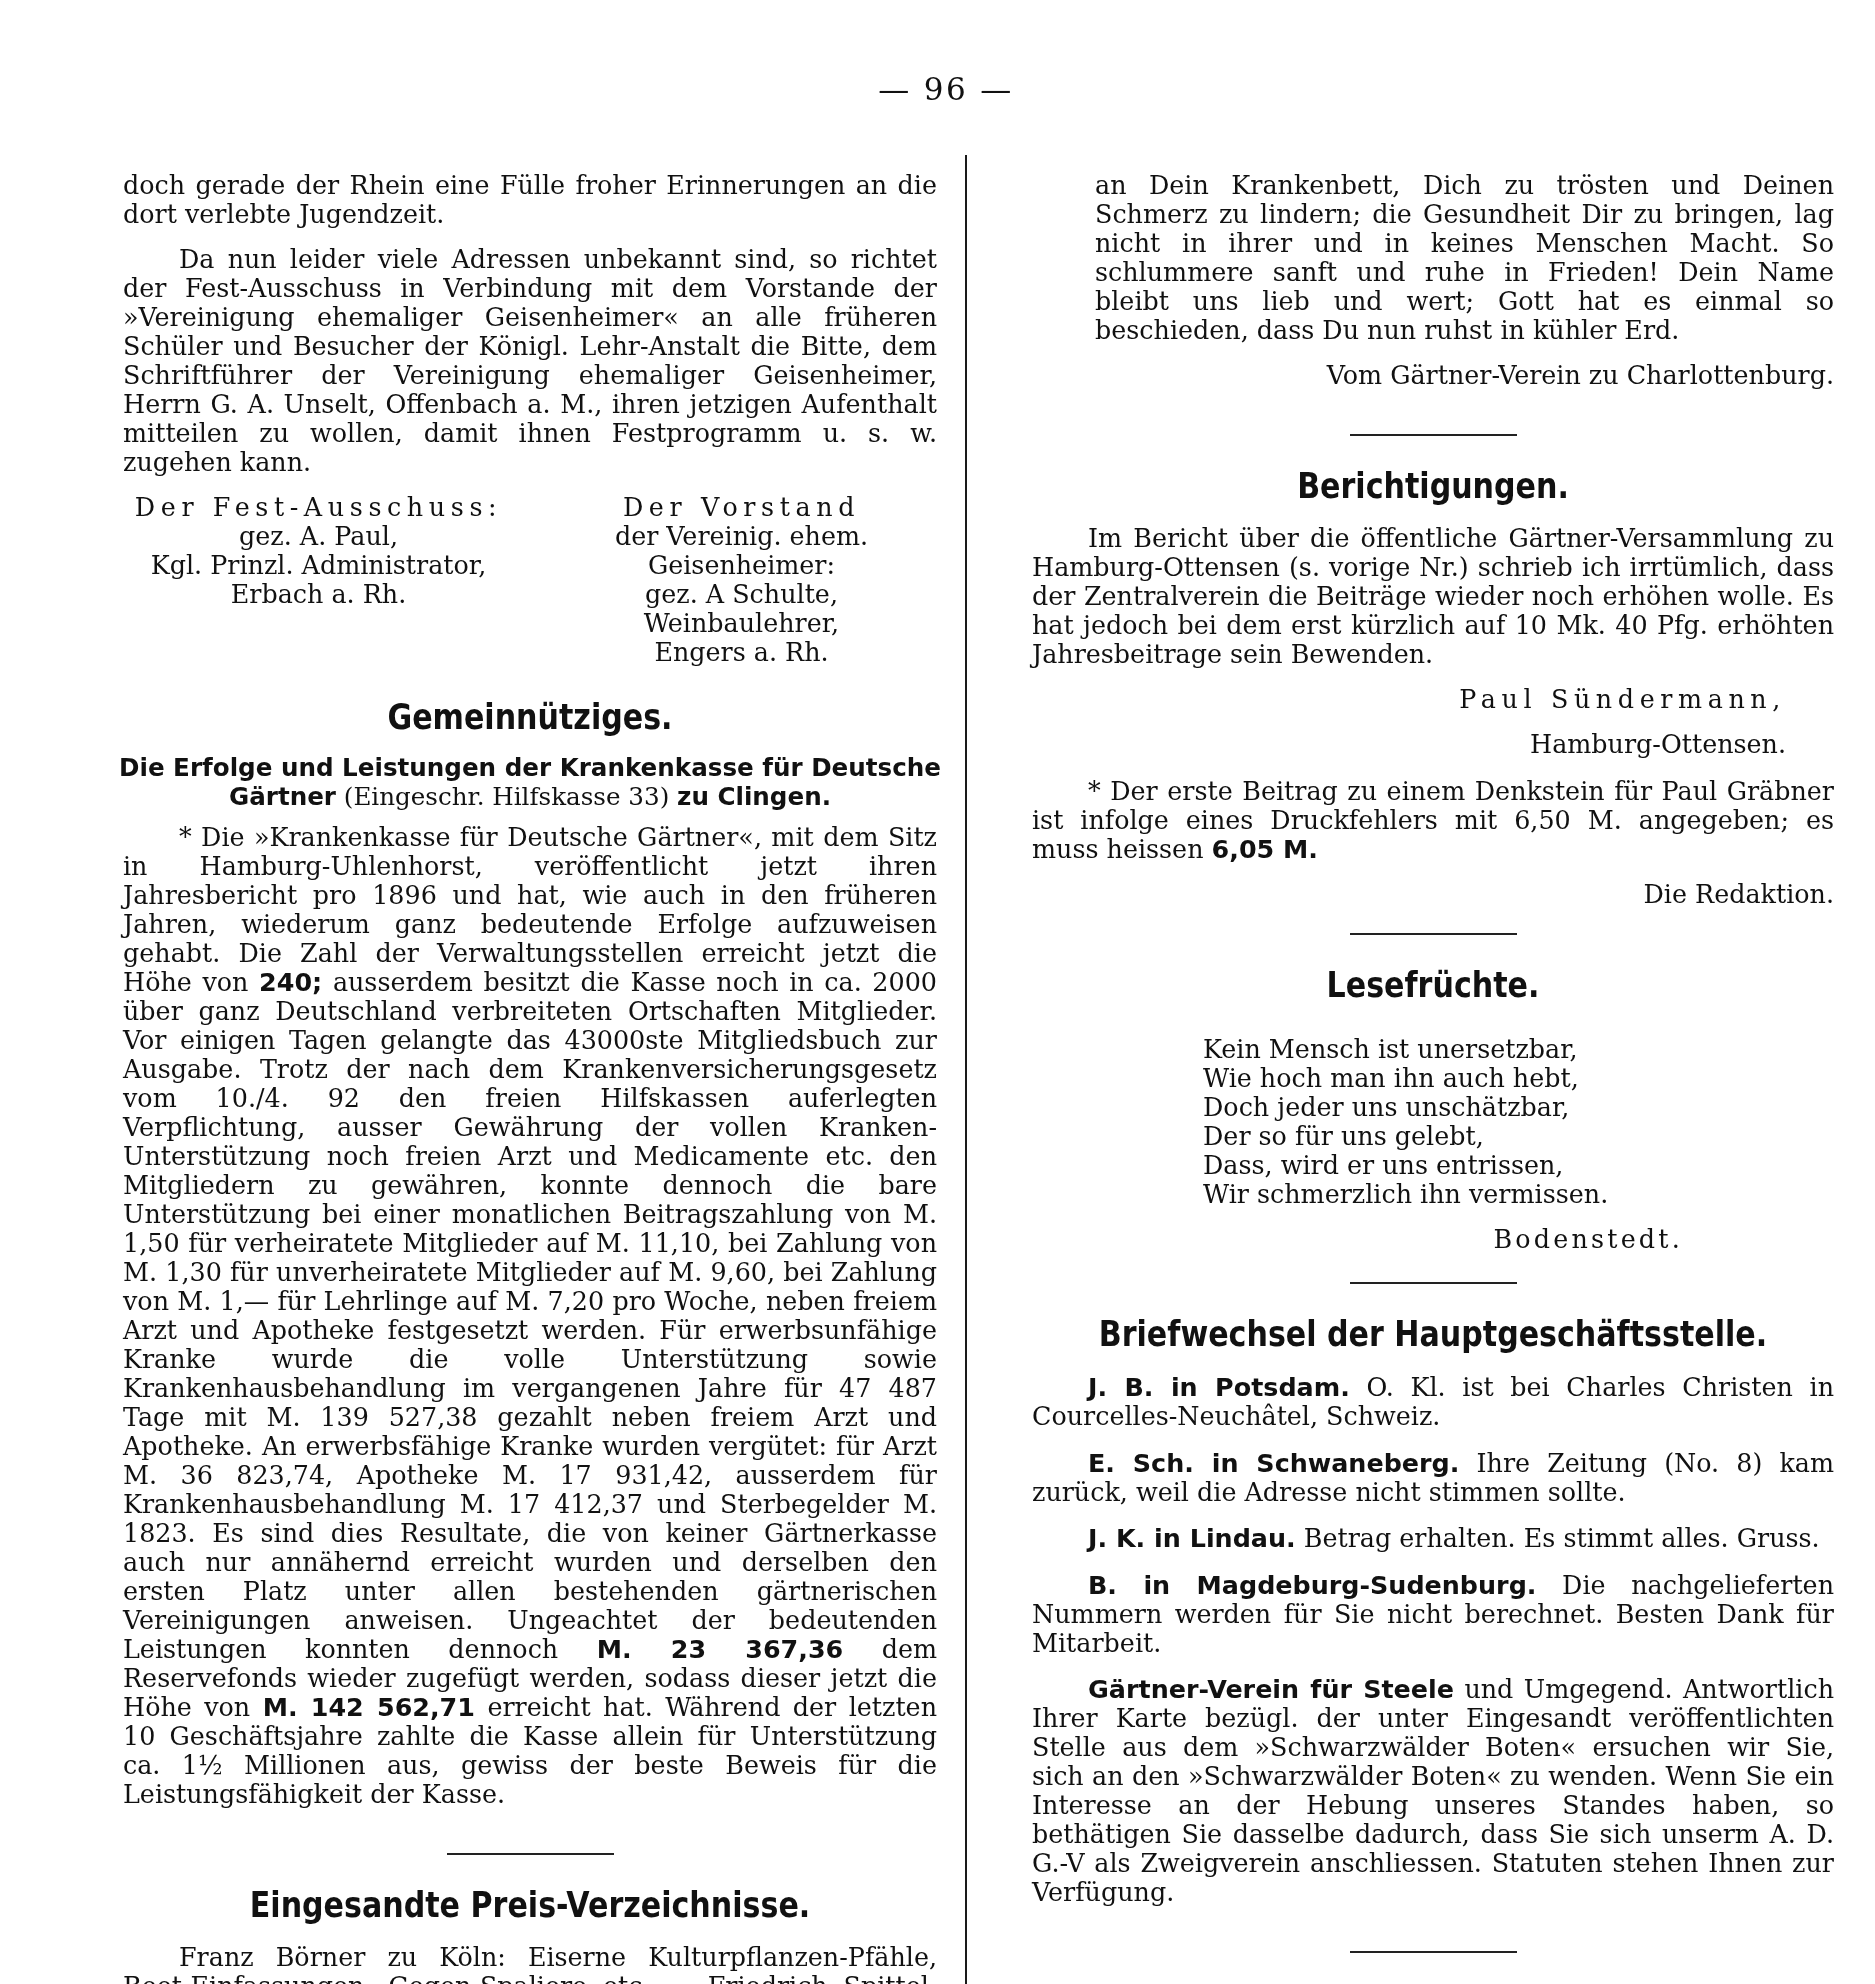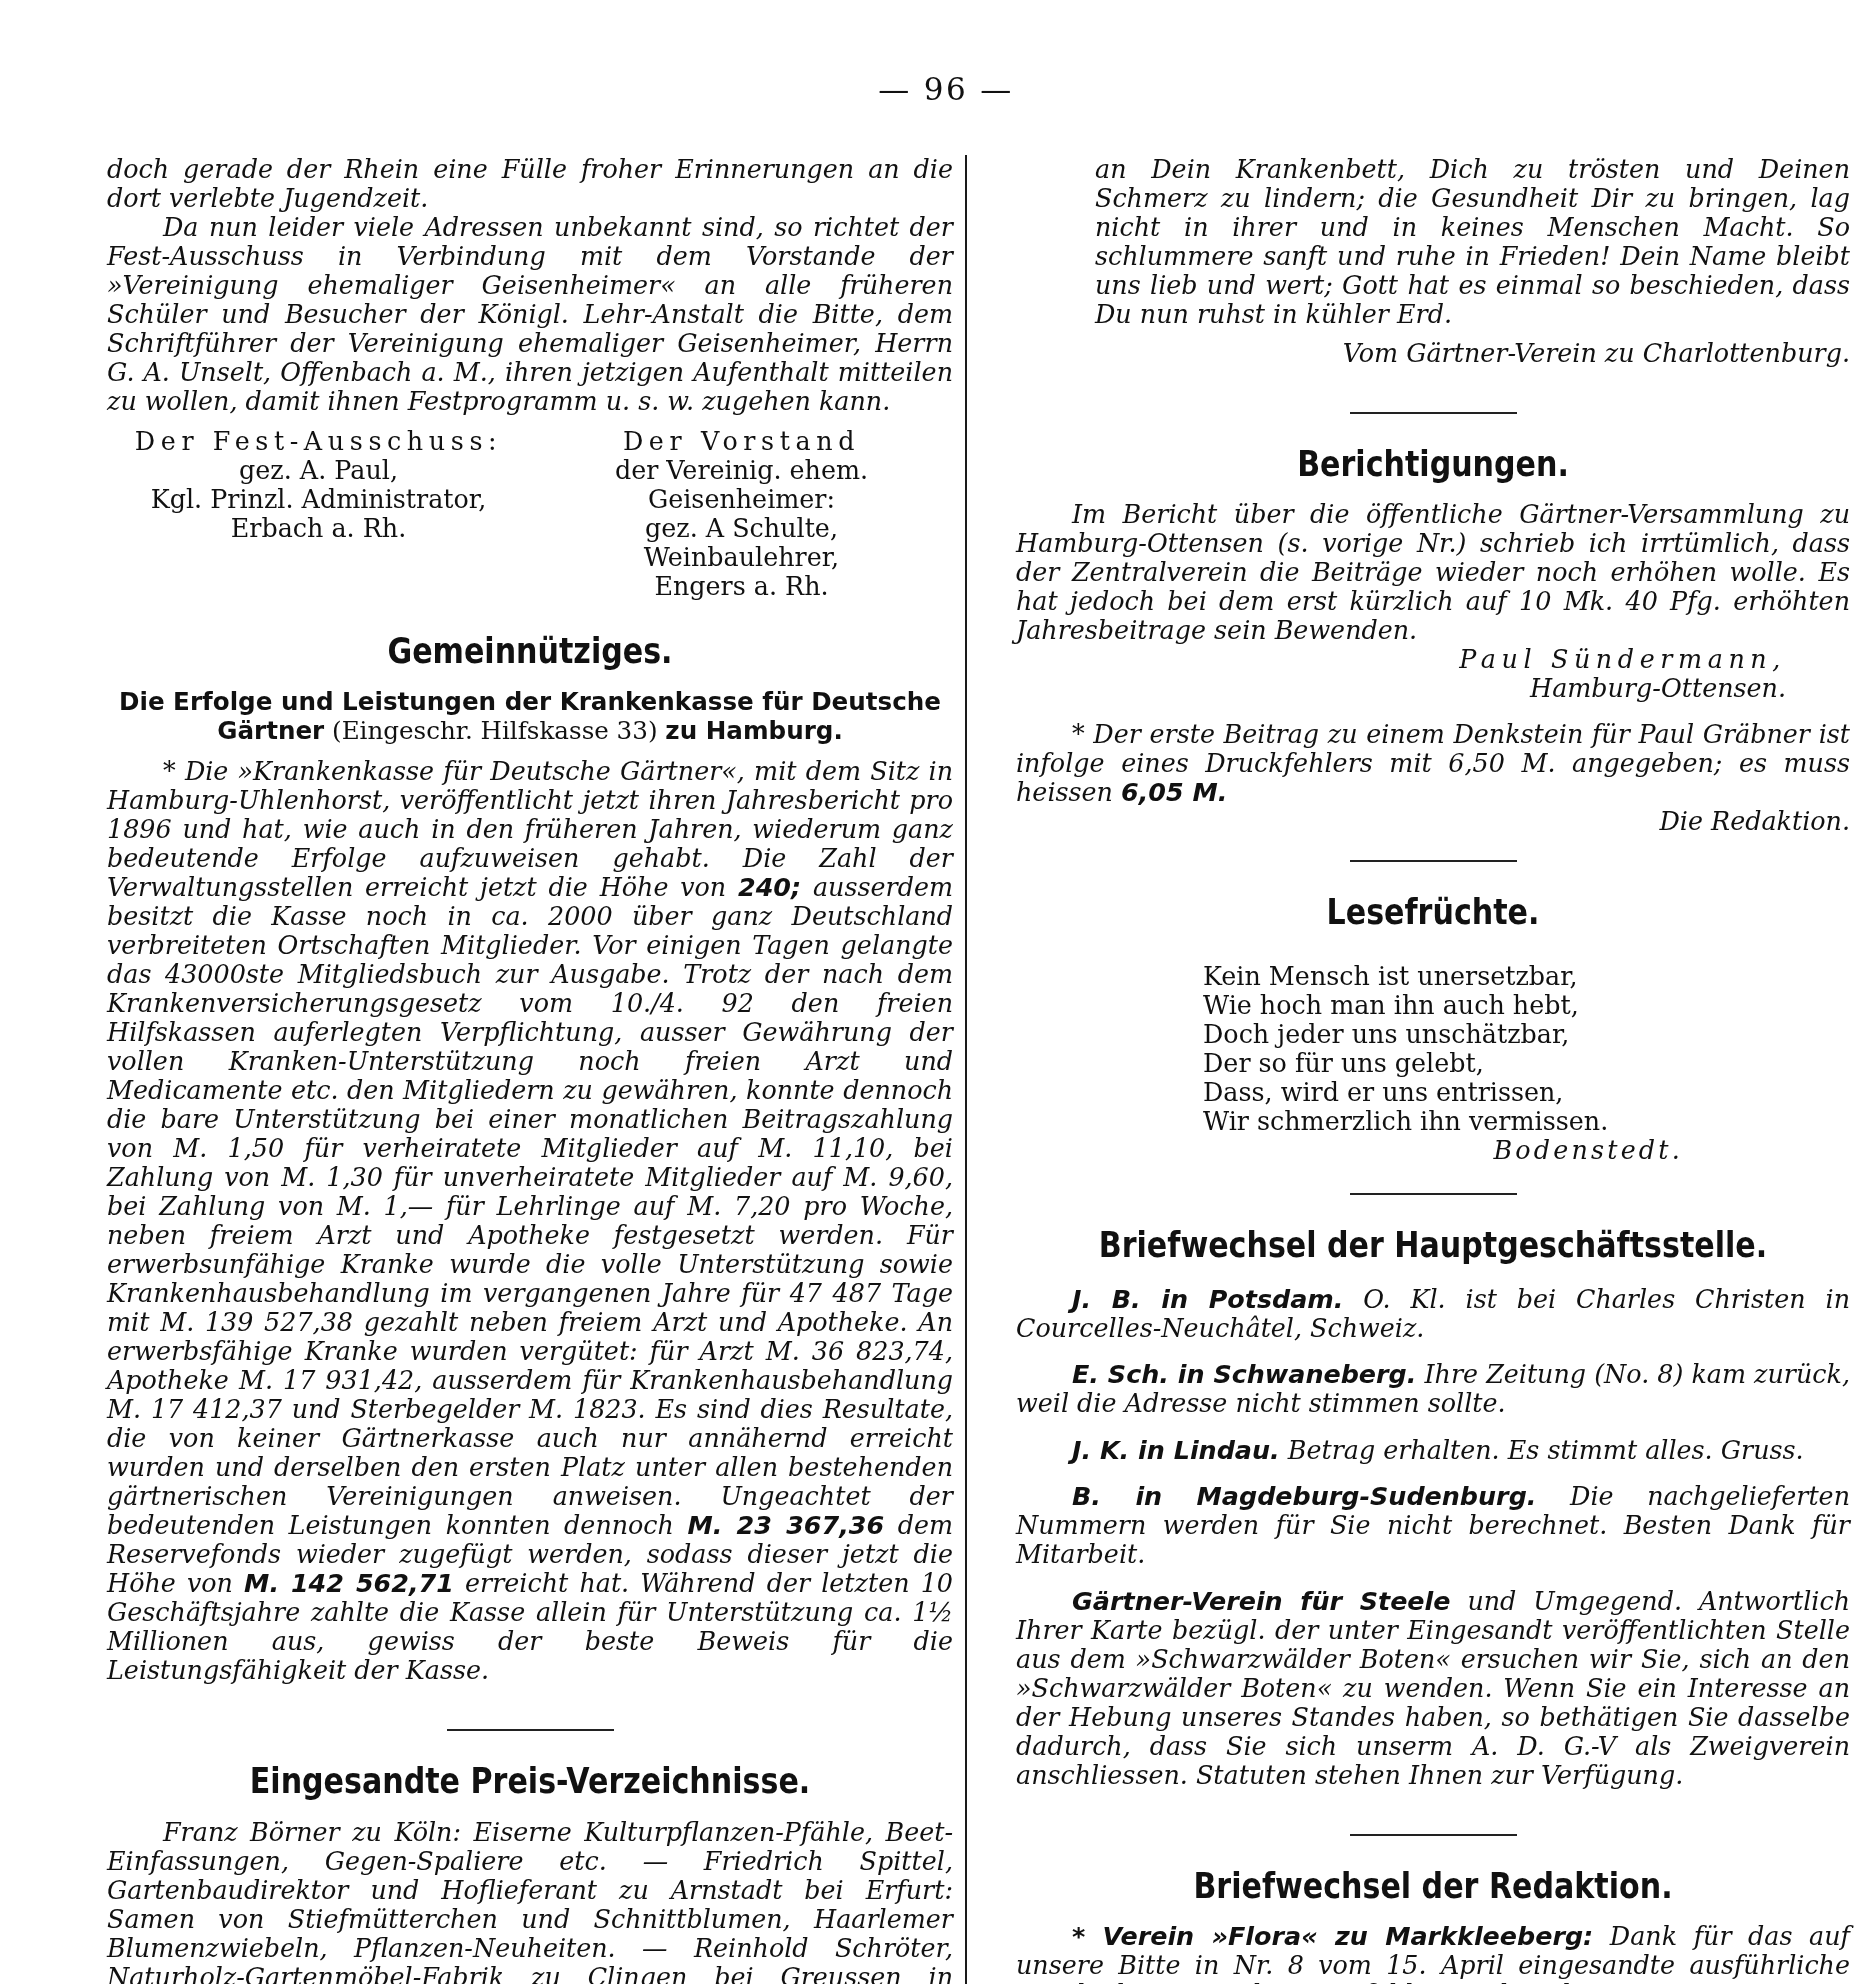--- a/index.html
+++ b/index.html
@@ -15,21 +15,21 @@
   .column {
     position: absolute; top: 155px;
     font-size: 25.4px; line-height: 29px; text-align: justify;
   }
   .col-left { left: 107px; width: 846px; }
   .col-right { left: 1016px; width: 834px; }
   .col-divider {
     position: absolute; left: 965px; top: 155px; width: 2px; height: 2279px;
     background: #1a1a1a;
   }
-  p { margin: 0; font-style: italic; }
+  p { margin: 16px; }
   .indent { text-indent: 56px; }
   .right { text-align: right; }
   .spaced { letter-spacing: 5.6px; }
   .bold { font-weight: bold; font-family: "DejaVu Sans", "Liberation Sans", sans-serif; }
   .section-title {
     font-family: "DejaVu Sans", "Liberation Sans", sans-serif;
     font-weight: bold; font-size: 35px; line-height: 44px;
     text-align: center; margin: 28px 0 14.3px 0; transform: scaleX(0.86);
   }
   .sub-title {
@@ -64,21 +64,21 @@
       <div class="head">Der Vorstand</div>
       <div>der Vereinig. ehem. Geisenheimer:</div>
       <div>gez. A Schulte,</div>
       <div>Weinbaulehrer,</div>
       <div>Engers a. Rh.</div>
     </div>
   </div>
 
   <div class="section-title">Gemeinnütziges.</div>
   <div class="sub-title">
-    <b>Die Erfolge und Leistungen der Krankenkasse für Deutsche Gärtner</b><span> (Eingeschr. Hilfskasse 33) </span><b>zu Hamburg.</b>
+    <b>Die Erfolge und Leistungen der Krankenkasse für Deutsche Gärtner</b><span> (Eingeschr. Hilfskasse 33) </span><b>zu Clingen.</b>
   </div>
   <p class="indent" style="margin-top:12px"><span>* Die »Krankenkasse für Deutsche Gärtner«, mit dem Sitz in Hamburg-Uhlenhorst, veröffentlicht jetzt ihren Jahresbericht pro 1896 und hat, wie auch in den früheren Jahren, wiederum ganz bedeutende Erfolge aufzuweisen gehabt. Die Zahl der Verwaltungsstellen erreicht jetzt die Höhe von </span><b class="bold">240;</b><span> ausserdem besitzt die Kasse noch in ca. 2000 über ganz Deutschland verbreiteten Ortschaften Mitglieder. Vor einigen Tagen gelangte das 43000ste Mitgliedsbuch zur Ausgabe. Trotz der nach dem Krankenversicherungsgesetz vom 10./4. 92 den freien Hilfskassen auferlegten Verpflichtung, ausser Gewährung der vollen Kranken-Unterstützung noch freien Arzt und Medicamente etc. den Mitgliedern zu gewähren, konnte dennoch die bare Unterstützung bei einer monatlichen Beitragszahlung von M. 1,50 für verheiratete Mitglieder auf M. 11,10, bei Zahlung von M. 1,30 für unverheiratete Mitglieder auf M. 9,60, bei Zahlung von M. 1,— für Lehrlinge auf M. 7,20 pro Woche, neben freiem Arzt und Apotheke festgesetzt werden. Für erwerbsunfähige Kranke wurde die volle Unterstützung sowie Krankenhausbehandlung im vergangenen Jahre für 47 487 Tage mit M. 139 527,38 gezahlt neben freiem Arzt und Apotheke. An erwerbsfähige Kranke wurden vergütet: für Arzt M. 36 823,74, Apotheke M. 17 931,42, ausserdem für Krankenhausbehandlung M. 17 412,37 und Sterbegelder M. 1823. Es sind dies Resultate, die von keiner Gärtnerkasse auch nur annähernd erreicht wurden und derselben den ersten Platz unter allen bestehenden gärtnerischen Vereinigungen anweisen. Ungeachtet der bedeutenden Leistungen konnten dennoch </span><b class="bold">M. 23 367,36</b><span> dem Reservefonds wieder zugefügt werden, sodass dieser jetzt die Höhe von </span><b class="bold">M. 142 562,71</b><span> erreicht hat. Während der letzten 10 Geschäftsjahre zahlte die Kasse allein für Unterstützung ca. 1½ Millionen aus, gewiss der beste Beweis für die Leistungsfähigkeit der Kasse.</span></p>
 
   <div class="rule"></div>
 
   <div class="section-title">Eingesandte Preis-Verzeichnisse.</div>
   <p class="indent">Franz Börner zu Köln: Eiserne Kulturpflanzen-Pfähle, Beet-Einfassungen, Gegen-Spaliere etc. — Friedrich Spittel, Gartenbaudirektor und Hoflieferant zu Arnstadt bei Erfurt: Samen von Stiefmütterchen und Schnittblumen, Haarlemer Blumenzwiebeln, Pflanzen-Neuheiten. — Reinhold Schröter, Naturholz-Gartenmöbel-Fabrik zu Clingen bei Greussen in Thüringen. — C. A. Dietrich, Hoflieferant zu Clingen bei Greussen (Thüringen): Preisverzeichnis über Ornamente aus Tuffstein-Grottensteinen. — Karl Schliessmann, Hoflieferant zu Kastel-Mainz: Garten-Ornamente, Gartenmöbeln, Vasen, Pflanzenkübel, Roll-Schattendecken etc. — Poolmann-Mooy zu Haarlem (Holland): Engros-Katalog über holländische Blumenzwiebeln.</p>
 
 </div>
 

